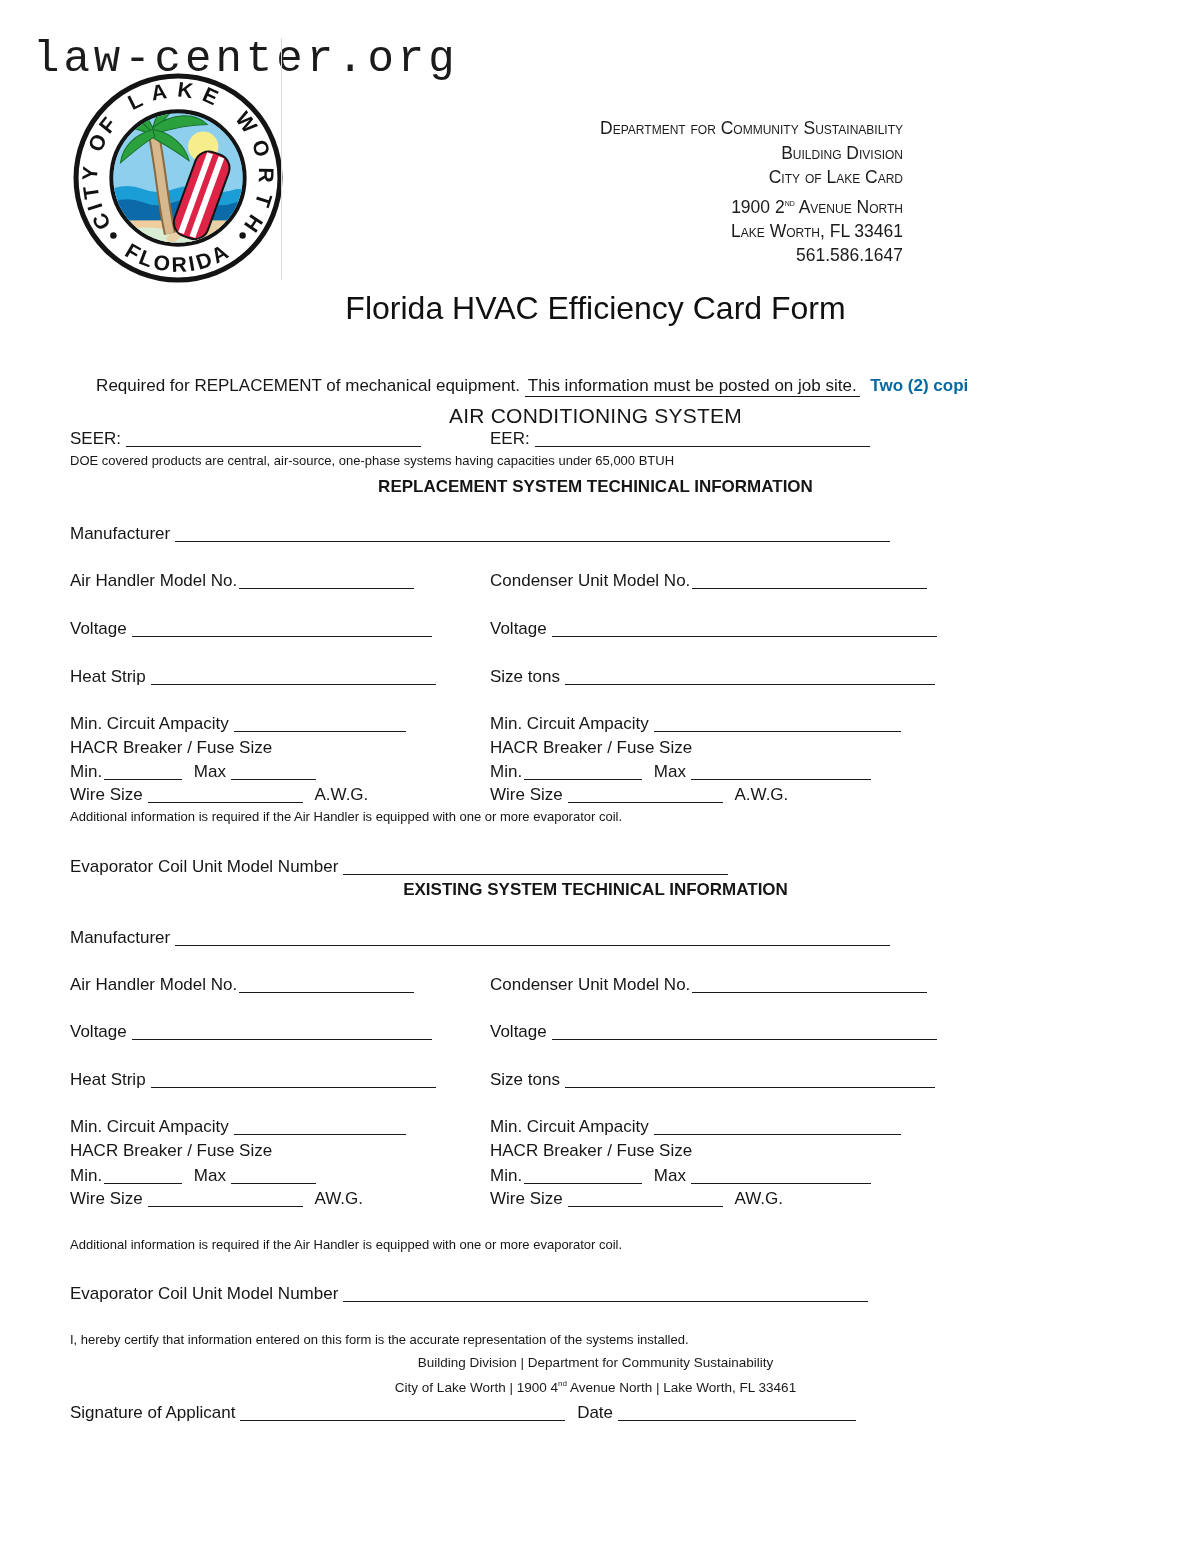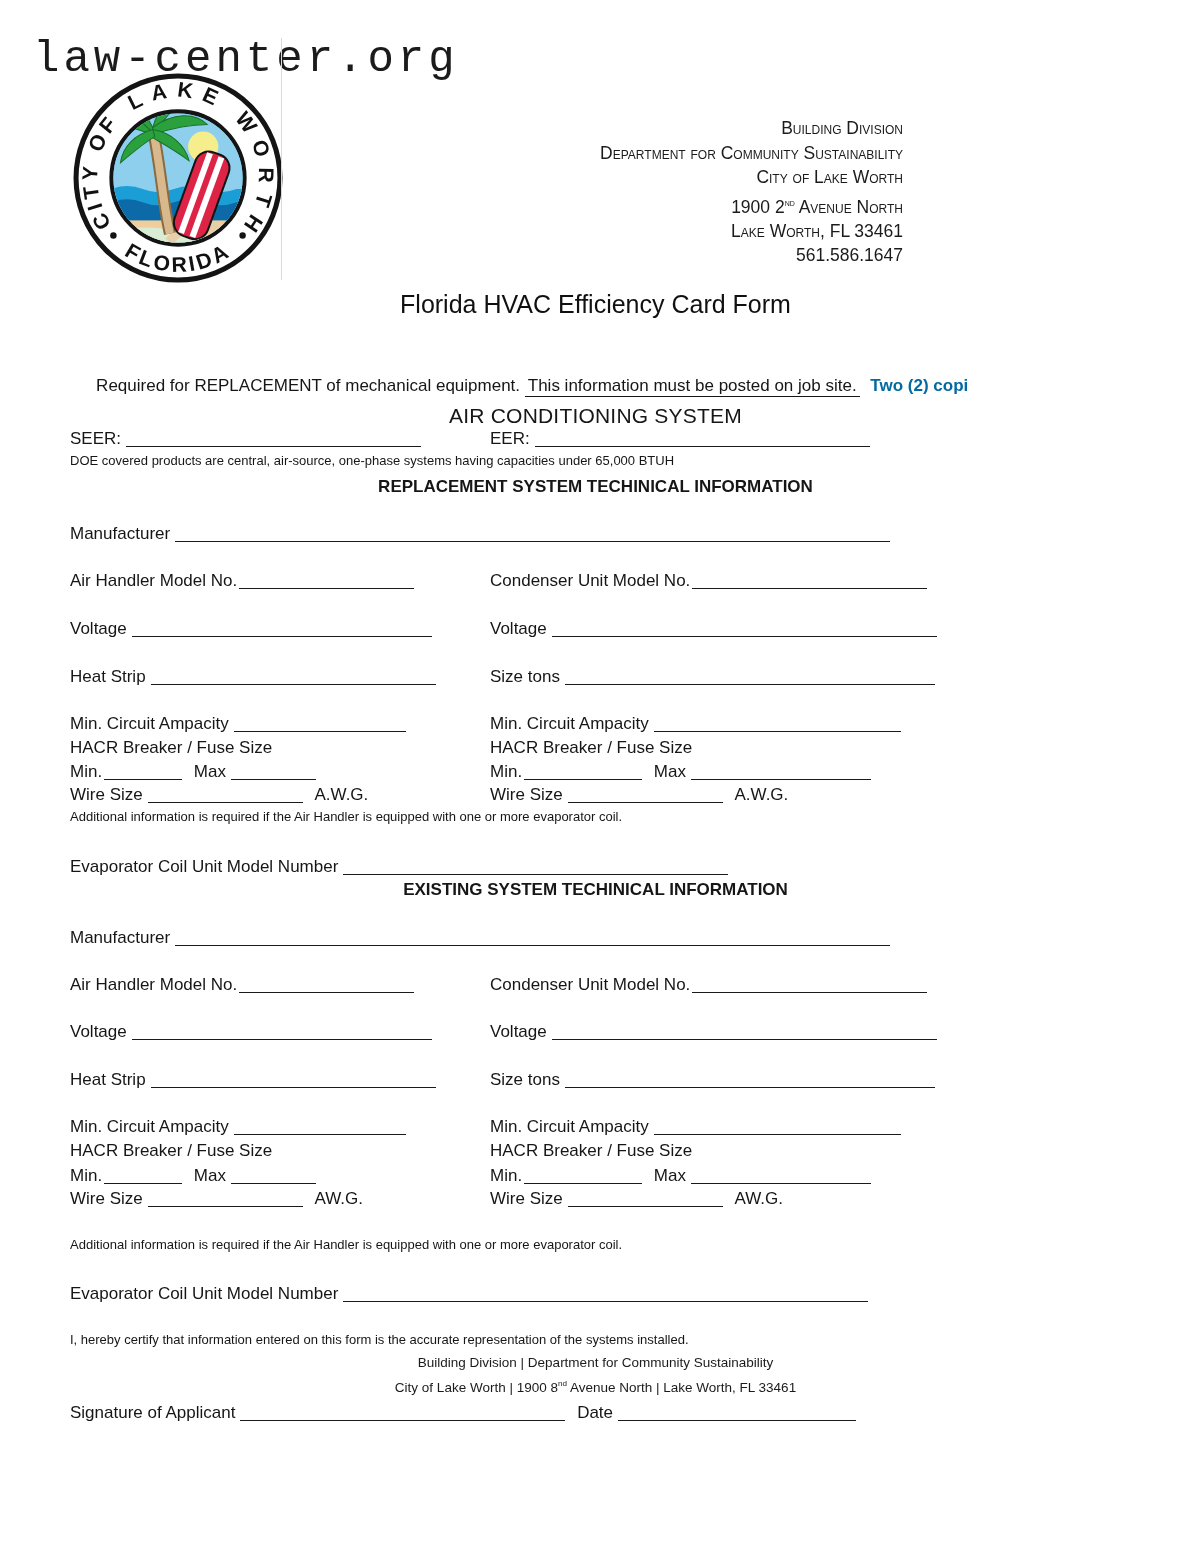--- a/index.html
+++ b/index.html
@@ -20,21 +20,21 @@
     position:absolute; right:66px; top:116px; text-align:right;
     font-variant:small-caps; font-size:17.5px; line-height:24.5px; color:#1b1b1b;
     white-space:nowrap;
   }
   .agency sup, .footer sup { font-size:0.6em; vertical-align:super; }
 
   .center { position:absolute; left:0; width:1191px; text-align:center; white-space:nowrap; }
   .row { position:absolute; left:70px; width:1060px; white-space:nowrap; font-size:17px; }
   .col2 { position:absolute; left:420px; top:0; white-space:nowrap; }
 
-  .title { top:290px; font-size:25px; color:#101010; }
+  .title { top:290px; font-size:32px; color:#101010; }
   .notice { top:376px; font-size:17px; }
   .notice .u { border-bottom:1.7px solid #161616; padding:0 3px 1px 3px; }
   .notice .red { color:#0369a1; font-weight:bold; margin-left:6px; }
   .acHeading { top:404px; font-size:21px; letter-spacing:0.2px; }
   .secTitle { font-size:17px; font-weight:bold; }
 
   .bl {
     display:inline-block; border-bottom:1.8px solid #1a1a1a; height:14px;
     transform:translateY(3px); margin-left:5px;
   }
@@ -96,23 +96,23 @@
     <text font-size="21" letter-spacing="3" text-anchor="middle">
       <textPath href="#arcBottom" startOffset="50%">FLORIDA</textPath>
     </text>
     <circle cx="41" cy="162" r="3.2" fill="#141414"></circle>
     <circle cx="169" cy="162" r="3.2" fill="#141414"></circle>
   </svg>
 
   <div class="vline"></div>
 
   <div class="agency">
+    <div>Department for Community Sustainability</div>
     <div>Building Division</div>
-    <div>Department for Community Sustainability</div>
-    <div>City of Lake Worth</div>
+    <div>City of Lake Card</div>
     <div><span>1900 2</span><sup>nd</sup><span> Avenue North</span></div>
     <div>Lake Worth, FL 33461</div>
     <div>561.586.1647</div>
   </div>
 
   <div class="center title">Florida HVAC Efficiency Card Form</div>
 
   <div class="center notice">
     <span>Required for REPLACEMENT of mechanical equipment.</span>
     <span class="u">This information must be posted on job site.</span>
@@ -232,16 +232,16 @@
 
   <div class="row note" style="top:1332px">I, hereby certify that information entered on this form is the accurate representation of the systems installed.</div>
 
   <div class="row" style="top:1403px">
     <span>Signature of Applicant</span><span class="bl" style="width:325px"></span>
     <span class="aft">Date</span><span class="bl" style="width:238px"></span>
   </div>
 
   <div class="center footer" style="top:1352px">
     <div>Building Division | Department for Community Sustainability</div>
-    <div><span>City of Lake Worth | 1900 8</span><sup>nd</sup><span> Avenue North | Lake Worth, FL 33461</span></div>
+    <div><span>City of Lake Worth | 1900 4</span><sup>nd</sup><span> Avenue North | Lake Worth, FL 33461</span></div>
   </div>
 
 </div>
 
 </body></html>

